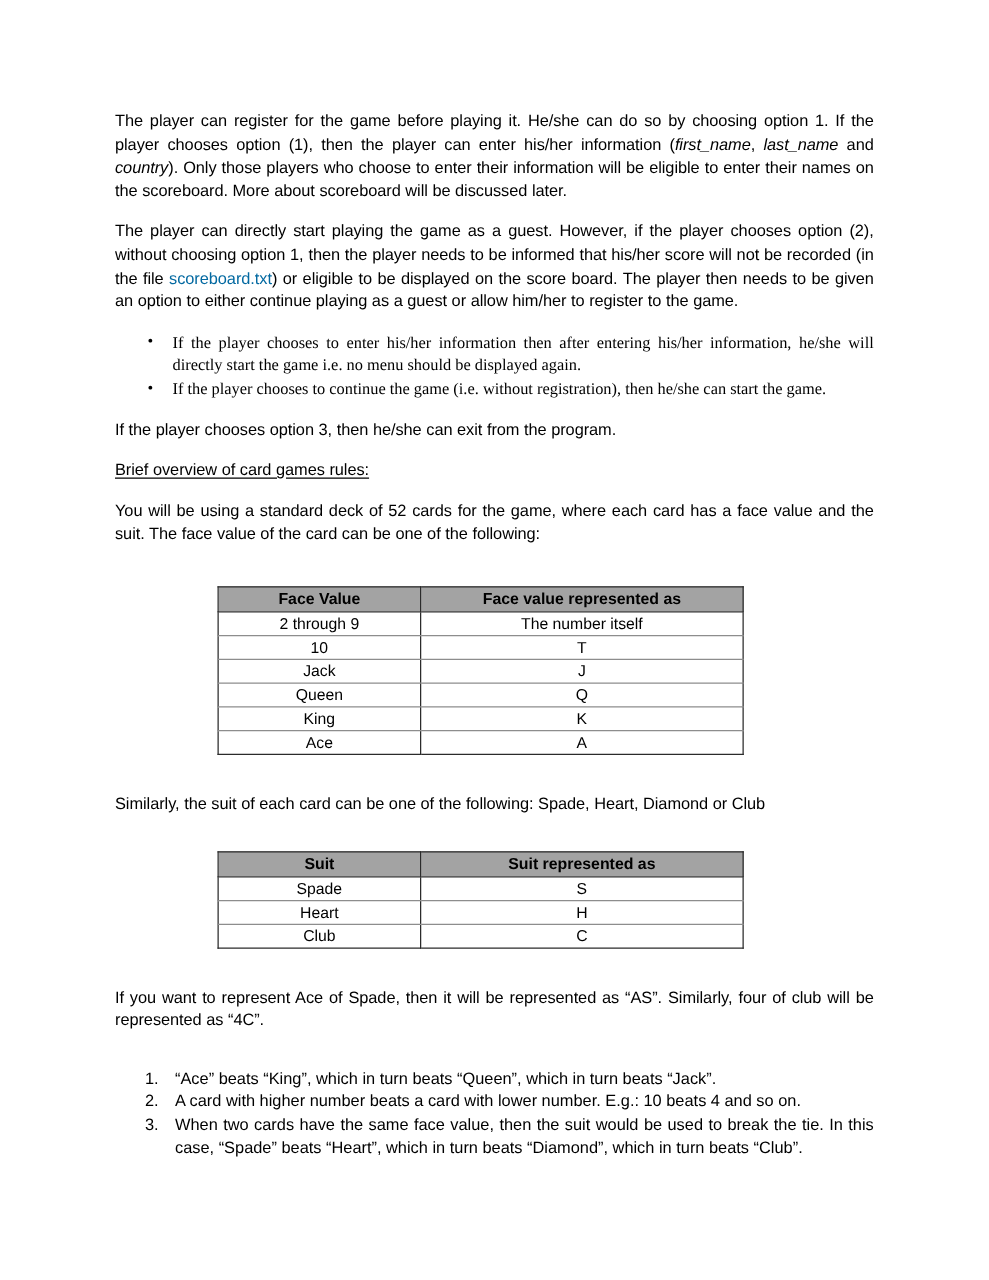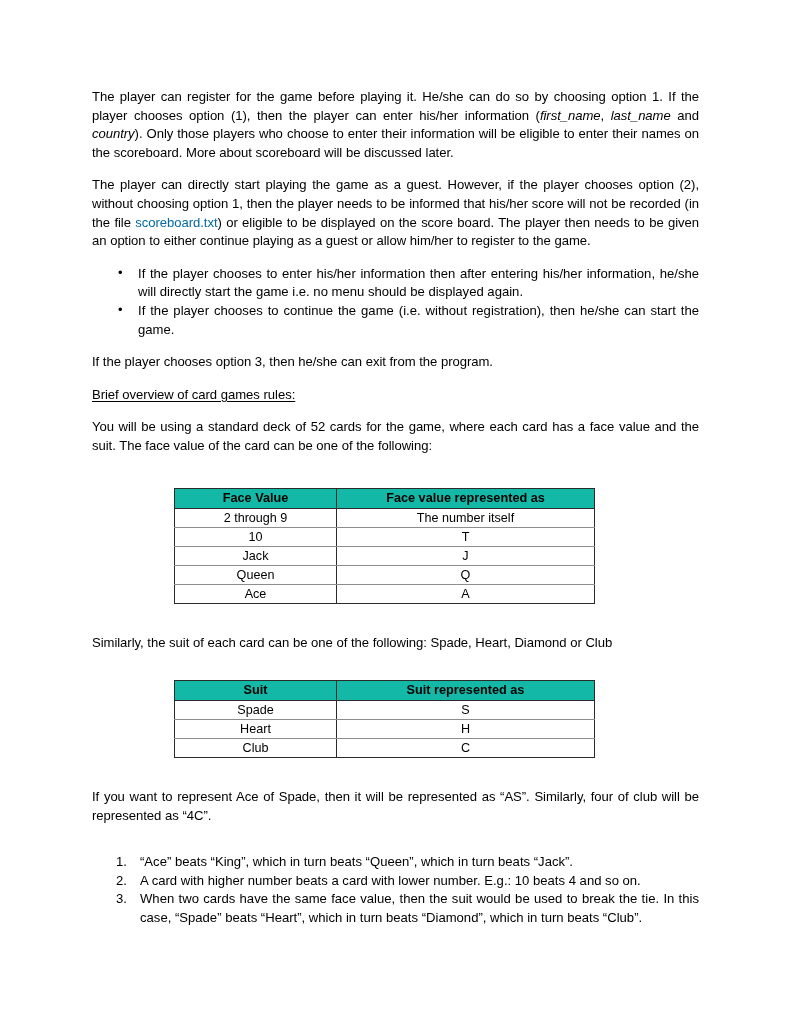--- a/index.html
+++ b/index.html
@@ -57,20 +57,21 @@
   .uline {
     text-decoration: underline;
     text-underline-offset: 2px;
   }
 
   
   ul.bullets {
     margin: 0 0 14px 0;
     padding: 0;
     list-style: none;
+    font-family: Liberation Serif, serif;
   }
   ul.bullets > li {
     position: relative;
     padding-left: 46px;
     font-size: 13.1px;
     line-height: 18.6px;
     text-align: justify;
     margin-bottom: 0px;
   }
   ul.bullets > li::before {
@@ -119,21 +120,21 @@
   table.doc-table th,
   table.doc-table td {
     border: 1px solid #2b2b2b;
     text-align: center;
     height: 18px;
     padding: 0;
     vertical-align: middle;
     line-height: 18px;
   }
   table.doc-table th {
-    background: #14b8a6;
+    background: #a3a3a3;
     font-weight: bold;
     font-size: 12.7px;
     height: 19px;
     line-height: 19px;
   }
   table.doc-table td {
     background: #ffffff;
     font-weight: normal;
   }
   
@@ -200,20 +201,24 @@
           </tr>
           <tr>
             <td>Jack</td>
             <td>J</td>
           </tr>
           <tr>
             <td>Queen</td>
             <td>Q</td>
           </tr>
           <tr>
+            <td>King</td>
+            <td>K</td>
+          </tr>
+          <tr>
             <td>Ace</td>
             <td>A</td>
           </tr>
         </tbody>
       </table>
     </div>
 
     <div class="spacer-30"></div>
 
     <p class="para last-noj">Similarly, the suit of each card can be one of the following: Spade, Heart, Diamond or Club</p>

